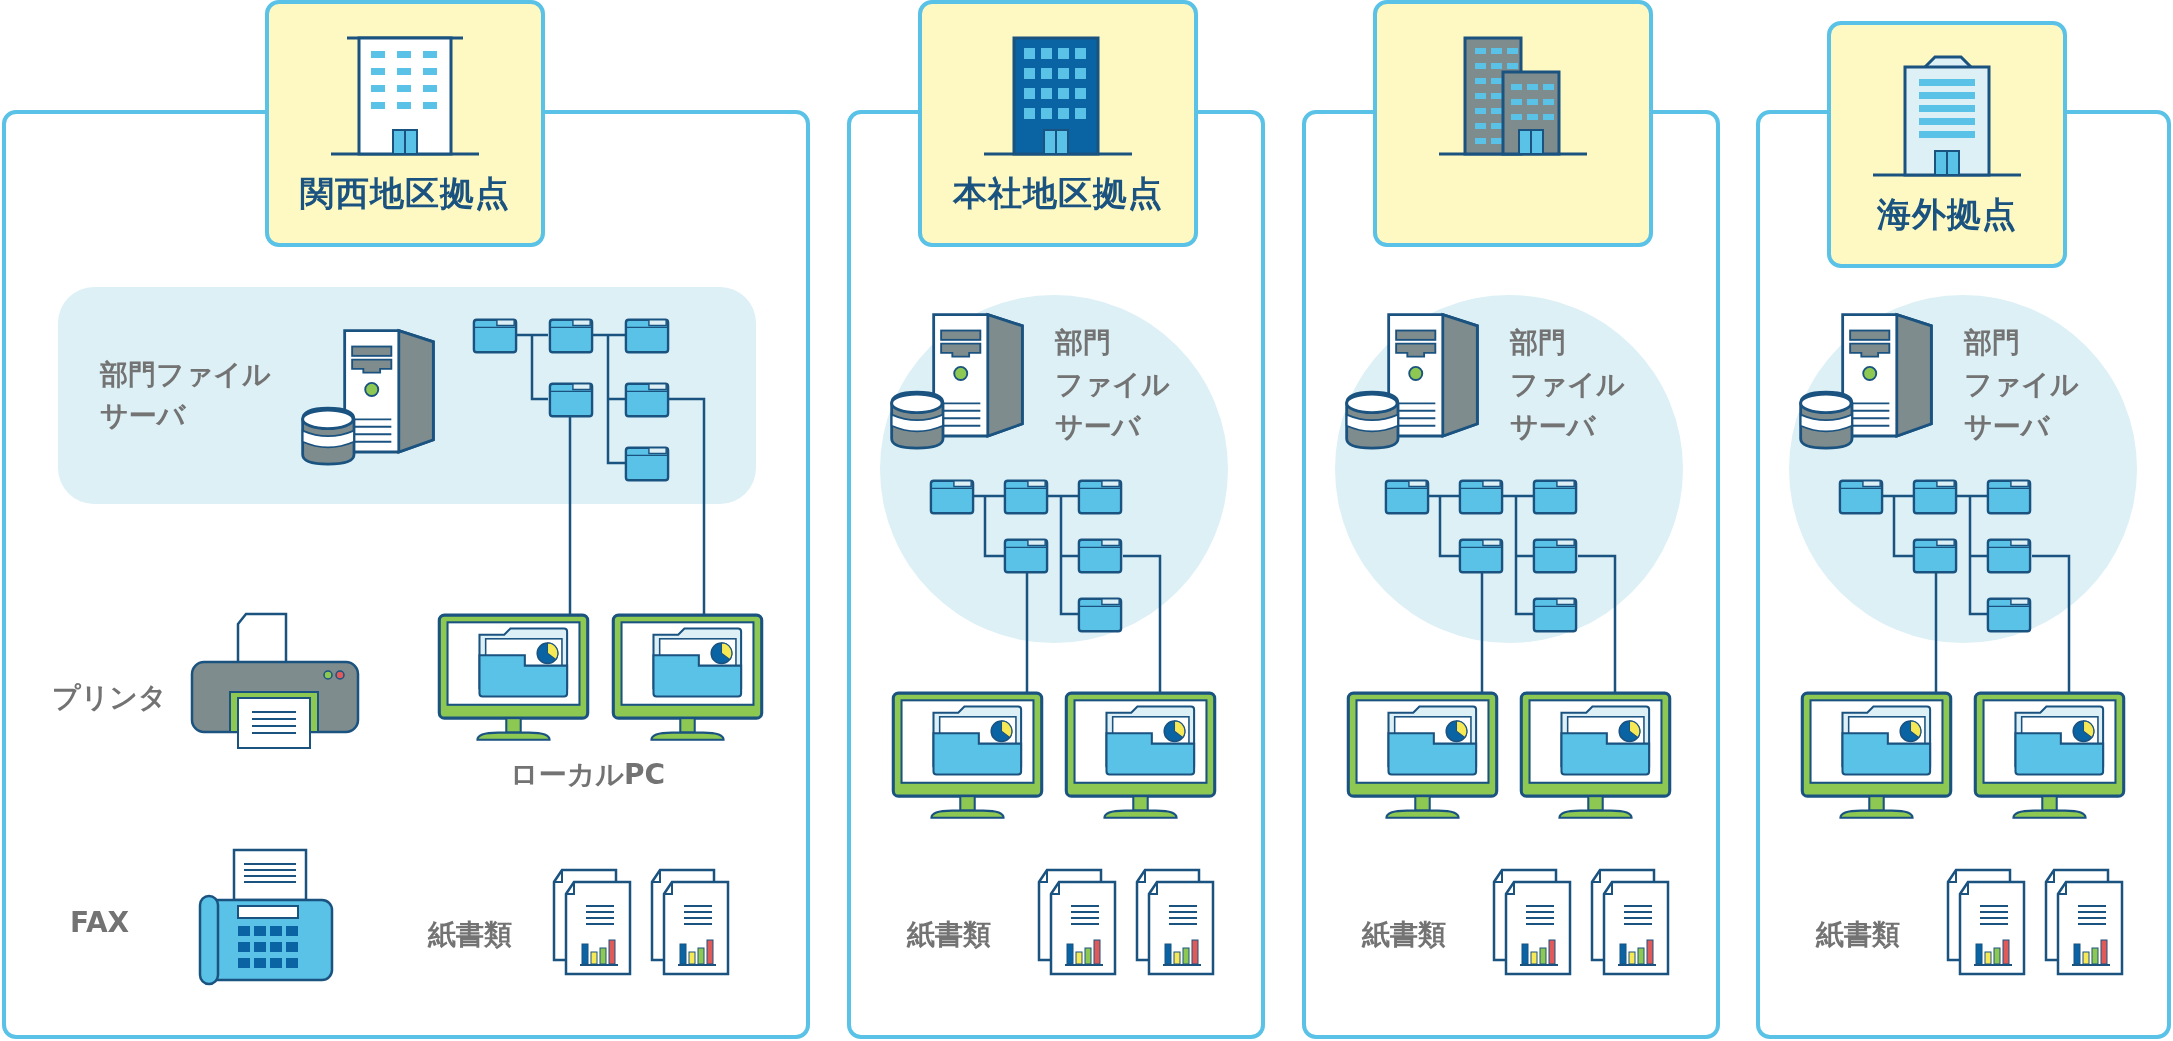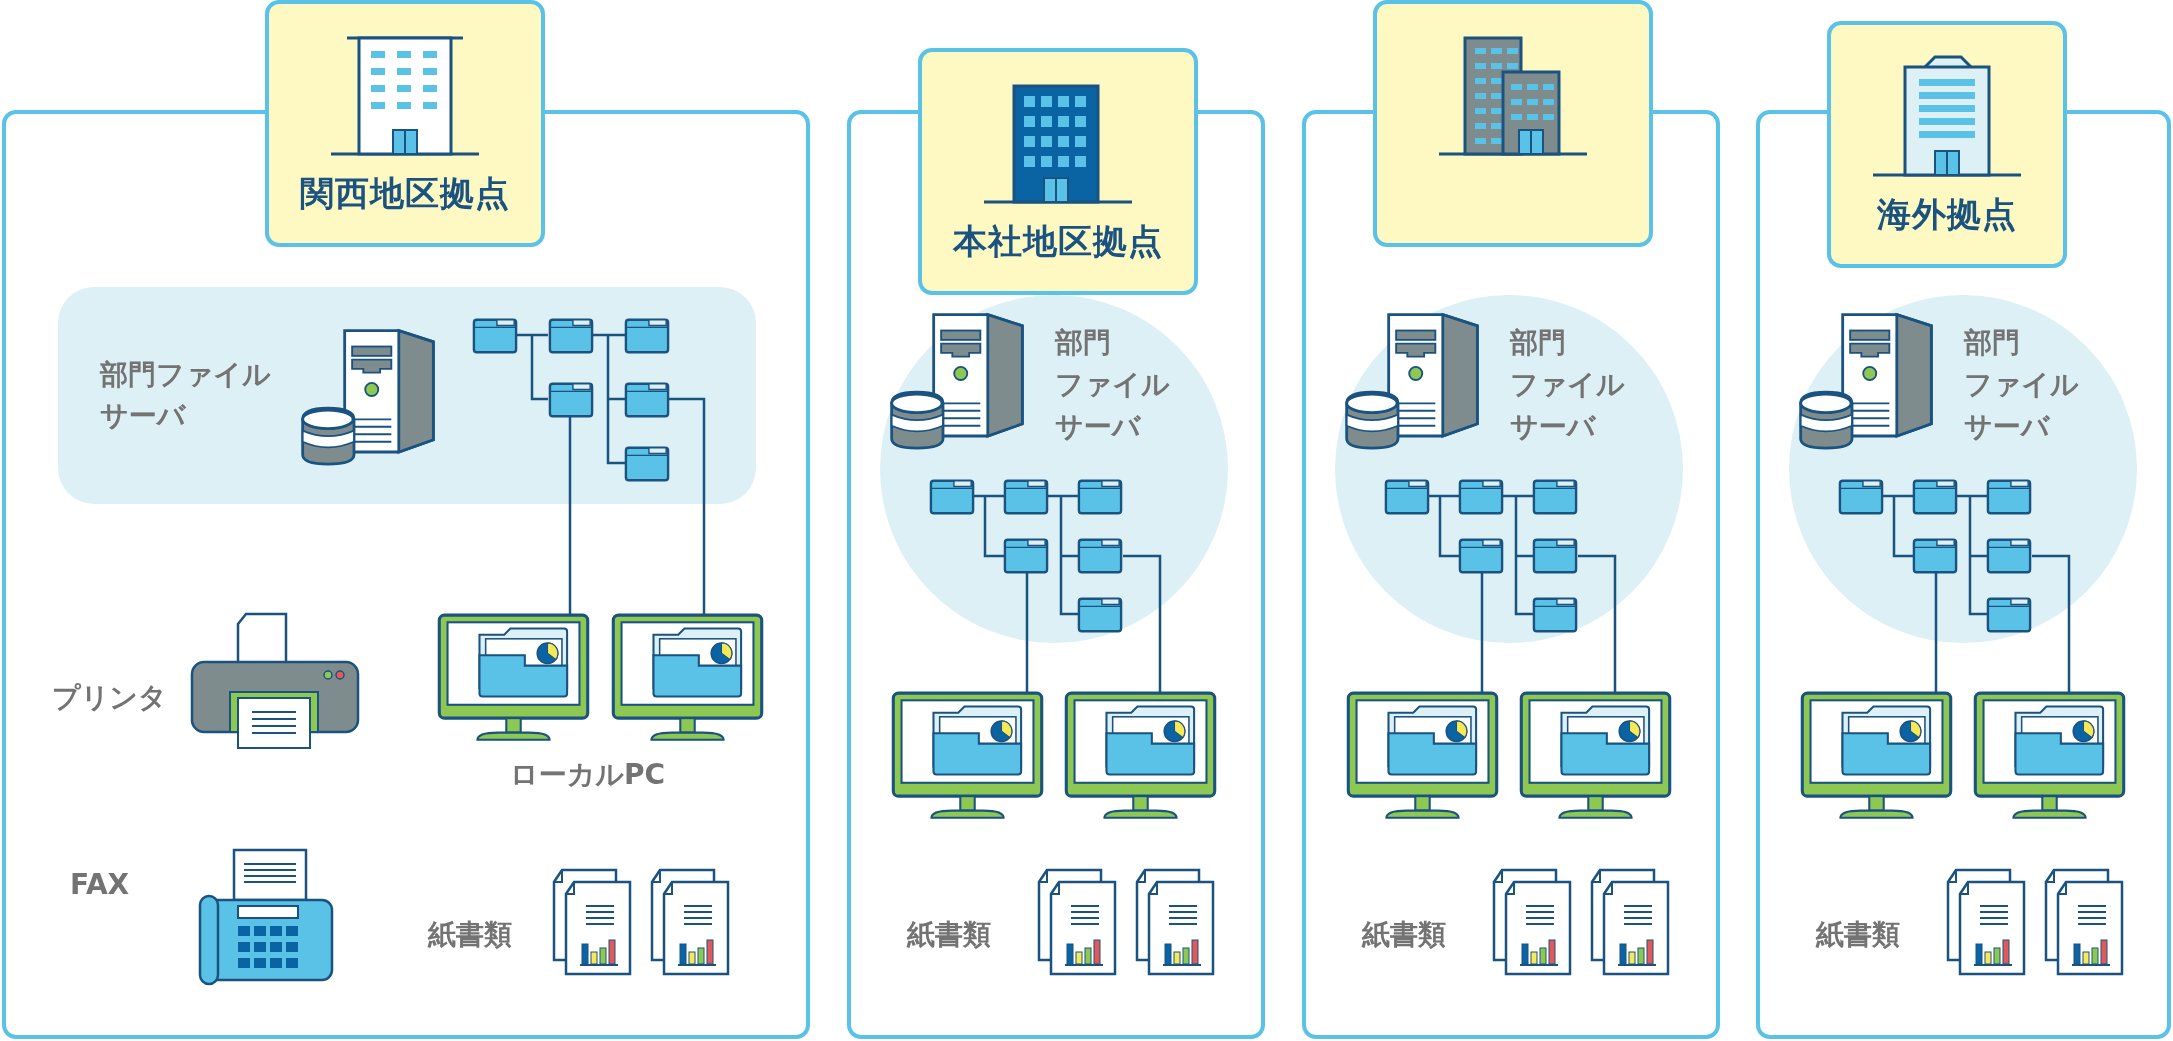--- a/index.html
+++ b/index.html
@@ -148,21 +148,21 @@
   <rect x="40" y="80" width="88" height="40" fill="#8dc853" stroke="#1a5280" stroke-width="2"></rect>
   <rect x="48" y="86" width="72" height="50" fill="#fff" stroke="#1a5280" stroke-width="2"></rect>
   <g stroke="#1a5280" stroke-width="2">
       <line x1="62" y1="100" x2="106" y2="100"></line>
       <line x1="62" y1="107" x2="106" y2="107"></line>
       <line x1="62" y1="114" x2="106" y2="114"></line>
       <line x1="62" y1="121" x2="106" y2="121"></line>
     </g>
 </svg>
 
-<div class="label" style="left:70px;top:865px;">FAX</div>
+<div class="label" style="left:70px;top:903px;">FAX</div>
 <svg class="abs" style="left:198px;top:848px;" width="140" height="138" viewBox="0 0 140 138">
   <rect x="36" y="2" width="72" height="50" fill="#fff" stroke="#1a5280" stroke-width="2.5"></rect>
   <g stroke="#1a5280" stroke-width="2">
       <line x1="46" y1="16" x2="98" y2="16"></line>
       <line x1="46" y1="22" x2="98" y2="22"></line>
       <line x1="46" y1="28" x2="98" y2="28"></line>
       <line x1="46" y1="34" x2="98" y2="34"></line>
     </g>
   <rect x="8" y="52" width="126" height="80" rx="10" fill="#5bc2e7" stroke="#1a5280" stroke-width="2.5"></rect>
   <rect x="2" y="48" width="18" height="88" rx="9" fill="#5bc2e7" stroke="#1a5280" stroke-width="2.5"></rect>
@@ -186,21 +186,21 @@
 <div class="label" style="left:428px;top:915px;">紙書類</div>
 <svg class="abs" style="left:552px;top:868px;" width="80" height="110">
     <use href="#docs"></use>
   </svg>
 <svg class="abs" style="left:650px;top:868px;" width="80" height="110">
     <use href="#docs"></use>
   </svg>
 
 <div id="site-2">
     <div class="panel" style="left:847px;top:110px;width:418px;height:929px;"></div>
-    <div class="header" style="left:918px;top:0px;width:280px;height:247px;margin-top:48px;">
+    <div class="header" style="left:918px;top:0px;width:280px;height:247px;">
       <svg width="152" height="124" viewBox="0 0 152 124">
         <line x1="2" y1="120" x2="150" y2="120" stroke="#1a5280" stroke-width="3"></line>
         <rect x="32" y="4" width="84" height="116" fill="#0a64a4" stroke="#1a5280" stroke-width="3"></rect>
         <g fill="#5bc2e7">
           <rect x="42" y="14" width="11" height="11"></rect>
           <rect x="59" y="14" width="11" height="11"></rect>
           <rect x="76" y="14" width="11" height="11"></rect>
           <rect x="93" y="14" width="11" height="11"></rect>
           <rect x="42" y="34" width="11" height="11"></rect>
           <rect x="59" y="34" width="11" height="11"></rect>

